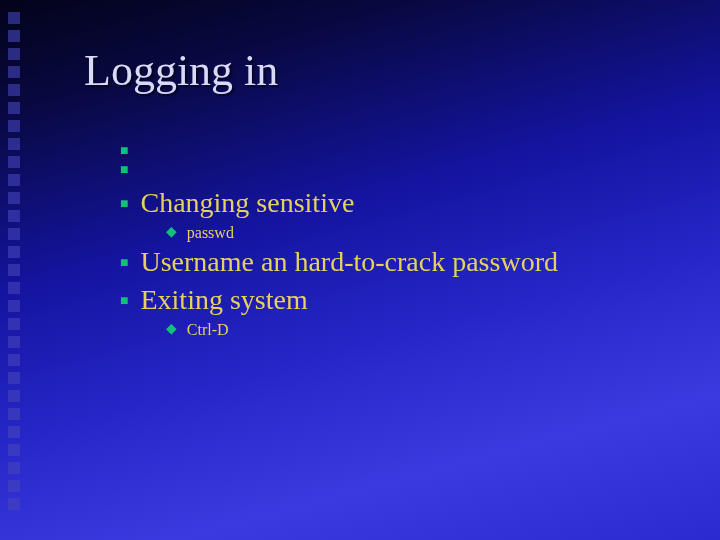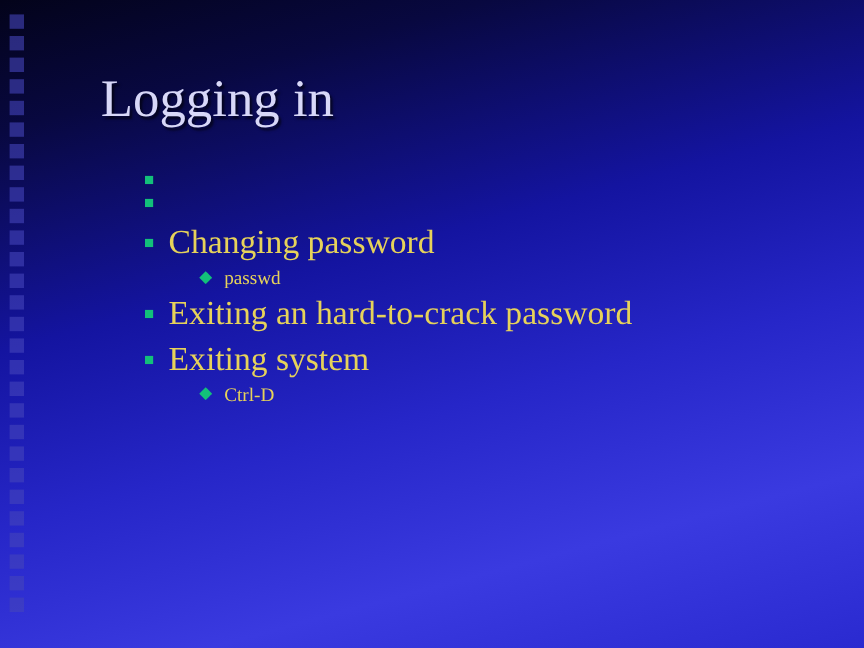--- a/index.html
+++ b/index.html
@@ -34,21 +34,21 @@
   }
   .side-dots span {
     display: block;
     width: 12px;
     height: 12px;
     background: #4444bb;
     opacity: 0.6;
   }
   .title {
     position: absolute;
-    top: 60px;
+    top: 48px;
     left: 84px;
     font-size: 44px;
     color: #d8d8f8;
     line-height: 1.05;
     text-shadow: 2px 2px 2px rgba(0,0,0,0.6);
   }
   .body {
     position: absolute;
     top: 146px;
     left: 120px;
@@ -126,31 +126,31 @@
     <div class="item1">
       <span class="bullet-square">■</span>
     </div>
 
     <div class="item1">
       <span class="bullet-square">■</span>
     </div>
 
     <div class="item1">
       <span class="bullet-square">■</span>
-      <span class="text1">Changing password</span>
+      <span class="text1">Changing sensitive</span>
     </div>
 
     <div class="item2">
       <span class="bullet-diamond">◆</span>
       <span class="text2"> passwd</span>
     </div>
 
     <div class="item1">
       <span class="bullet-square">■</span>
-      <span class="text1">Exiting an hard-to-crack password</span>
+      <span class="text1">Username an hard-to-crack password</span>
     </div>
 
     <div class="item1">
       <span class="bullet-square">■</span>
       <span class="text1">Exiting system</span>
     </div>
 
     <div class="item2">
       <span class="bullet-diamond">◆</span>
       <span class="text2">Ctrl-D</span>

